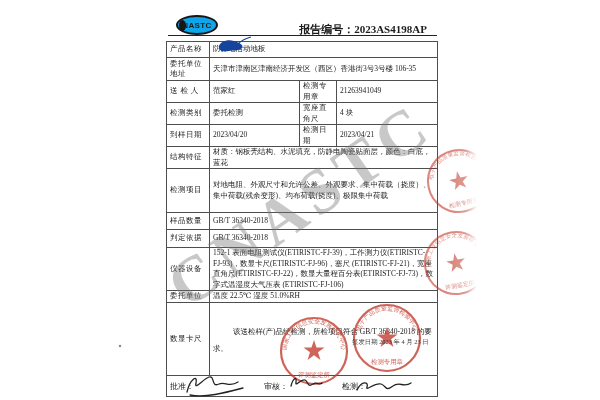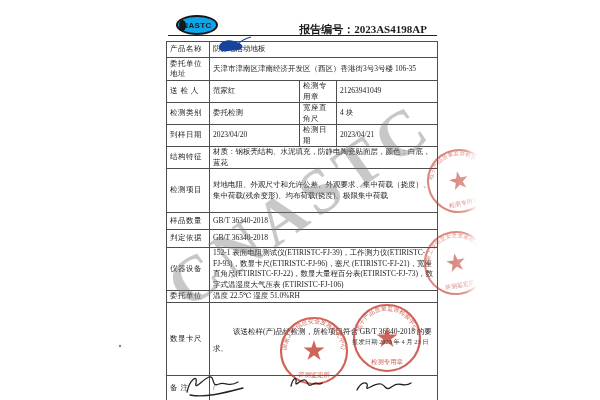--- a/index.html
+++ b/index.html
@@ -125,24 +125,20 @@
     <tr style="height:12px">
       <td class="lbl">委托单位</td>
       <td colspan="3" class="val-l">温度 22.5℃ 湿度 51.0%RH</td>
     </tr>
     <tr style="height:73px">
       <td class="lbl">数显卡尺</td>
       <td colspan="3" class="val-l concl">
         <div class="c1">该送检样(产)品经检测，所检项目符合 GB/T 36340-2018 的要</div>
         <div class="c2">求。</div>
       </td>
-    </tr>
-    <tr style="height:26px">
-      <td class="lbl">备 注</td>
-      <td colspan="3" class="val-l">/</td>
     </tr>
     <tr style="height:20px">
       <td colspan="4" class="sigrow">
         <span class="sig-approve-label">批准：</span>
         <span class="sig-review-label">审核：</span>
         <span class="sig-test-label">检测：</span>
       </td>
     </tr>
   </tbody>
     </table>

